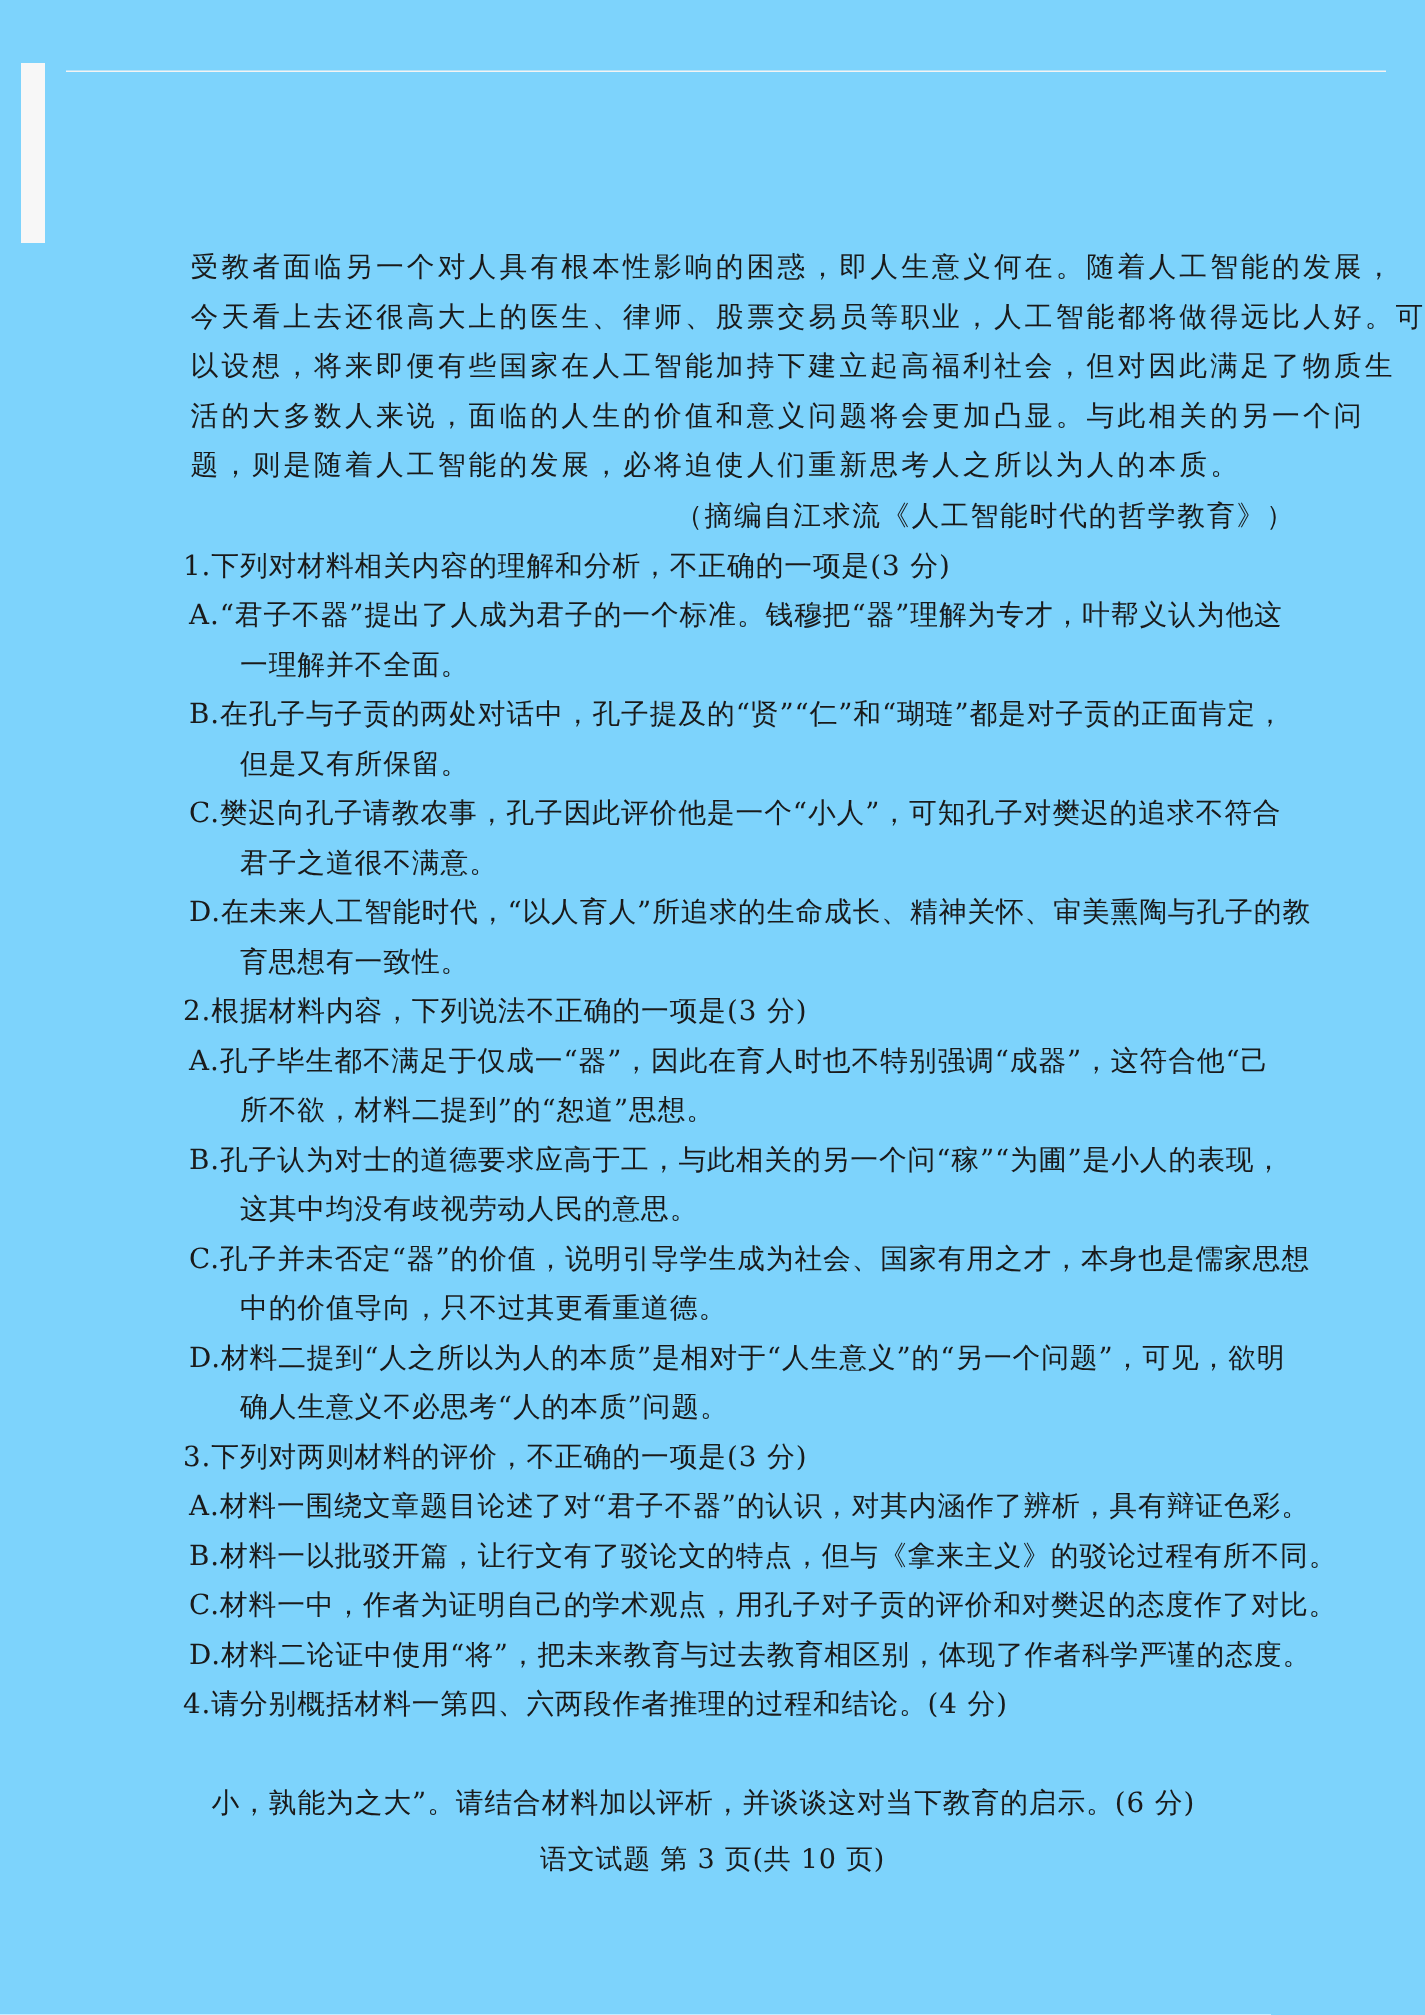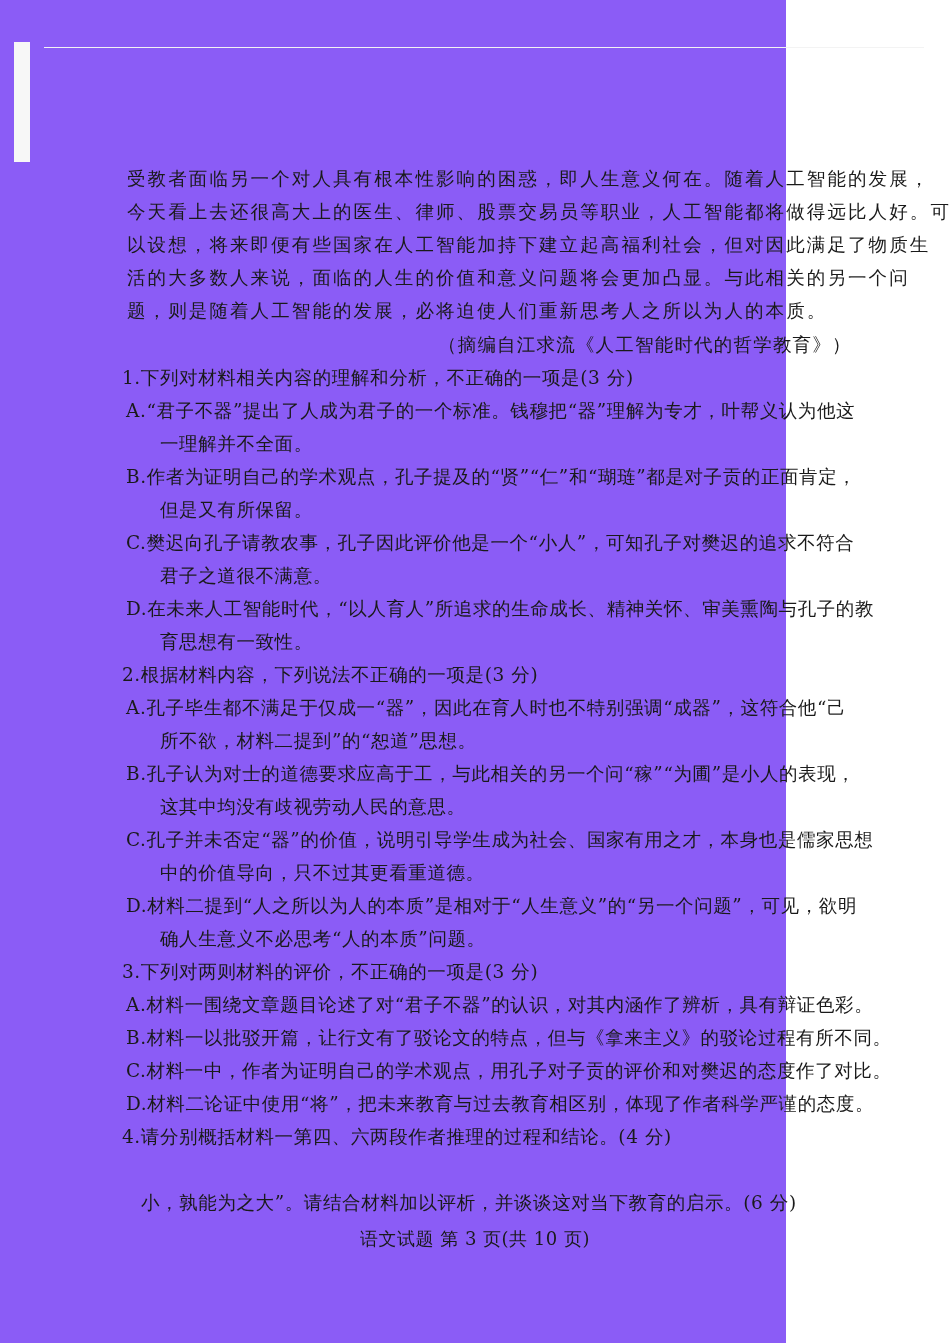--- a/index.html
+++ b/index.html
@@ -11,22 +11,22 @@
     width: 950px;
     height: 1343px;
     position: relative;
     overflow: hidden;
     font-family: "DejaVu Serif", "Liberation Serif", serif;
     color: #1a1a1a;
   }
   .page {
     position: absolute;
     left: 0; top: 0;
-    width: 786px; height: 1343px;
-    background: #8b5cf6;
+    width: 950px; height: 1343px;
+    background: #7dd3fc;
   }
   .scan-edge {
     position: absolute;
     left: 14px; top: 42px;
     width: 16px; height: 120px;
     background: #f7f7f7;
   }
   .scan-line {
     position: absolute;
     left: 44px; top: 47px;
@@ -37,21 +37,21 @@
     position: absolute;
     font-size: 18.5px;
     line-height: 22px;
     white-space: nowrap;
     letter-spacing: 0.6px;
   }
   .para { left: 127px; width: 700px; letter-spacing: 2.1px; }
   .q    { left: 122px; }
   .opt  { left: 126px; }
   .cont { left: 160px; }
-  .source { left: 438px; letter-spacing: 1.2px; }
+  .source { left: 450px; letter-spacing: 1.2px; }
   .footer {
     position: absolute;
     left: 0; width: 950px;
     top: 1227px;
     text-align: center;
     font-size: 18px;
     letter-spacing: 0.5px;
   }
 </style>
 </head>
@@ -64,21 +64,21 @@
   <div class="line para" style="top:168px">受教者面临另一个对人具有根本性影响的困惑，即人生意义何在。随着人工智能的发展，</div>
   <div class="line para" style="top:234px">以设想，将来即便有些国家在人工智能加持下建立起高福利社会，但对因此满足了物质生</div>
   <div class="line para" style="top:201px">今天看上去还很高大上的医生、律师、股票交易员等职业，人工智能都将做得远比人好。可</div>
   <div class="line para" style="top:267px">活的大多数人来说，面临的人生的价值和意义问题将会更加凸显。与此相关的另一个问</div>
   <div class="line para" style="top:300px">题，则是随着人工智能的发展，必将迫使人们重新思考人之所以为人的本质。</div>
   <div class="line source" style="top:334px">（摘编自江求流《人工智能时代的哲学教育》）</div>
 
   <div class="line q" style="top:367px">1.下列对材料相关内容的理解和分析，不正确的一项是(3 分)</div>
   <div class="line opt" style="top:400px">A.“君子不器”提出了人成为君子的一个标准。钱穆把“器”理解为专才，叶帮义认为他这</div>
   <div class="line cont" style="top:433px">一理解并不全面。</div>
-  <div class="line opt" style="top:466px">B.作者为证明自己的学术观点，孔子提及的“贤”“仁”和“瑚琏”都是对子贡的正面肯定，</div>
+  <div class="line opt" style="top:466px">B.在孔子与子贡的两处对话中，孔子提及的“贤”“仁”和“瑚琏”都是对子贡的正面肯定，</div>
   <div class="line cont" style="top:499px">但是又有所保留。</div>
   <div class="line opt" style="top:532px">C.樊迟向孔子请教农事，孔子因此评价他是一个“小人”，可知孔子对樊迟的追求不符合</div>
   <div class="line cont" style="top:565px">君子之道很不满意。</div>
   <div class="line opt" style="top:598px">D.在未来人工智能时代，“以人育人”所追求的生命成长、精神关怀、审美熏陶与孔子的教</div>
   <div class="line cont" style="top:631px">育思想有一致性。</div>
 
   <div class="line q" style="top:664px">2.根据材料内容，下列说法不正确的一项是(3 分)</div>
   <div class="line opt" style="top:697px">A.孔子毕生都不满足于仅成一“器”，因此在育人时也不特别强调“成器”，这符合他“己</div>
   <div class="line cont" style="top:730px">所不欲，材料二提到”的“恕道”思想。</div>
   <div class="line opt" style="top:763px">B.孔子认为对士的道德要求应高于工，与此相关的另一个问“稼”“为圃”是小人的表现，</div>

